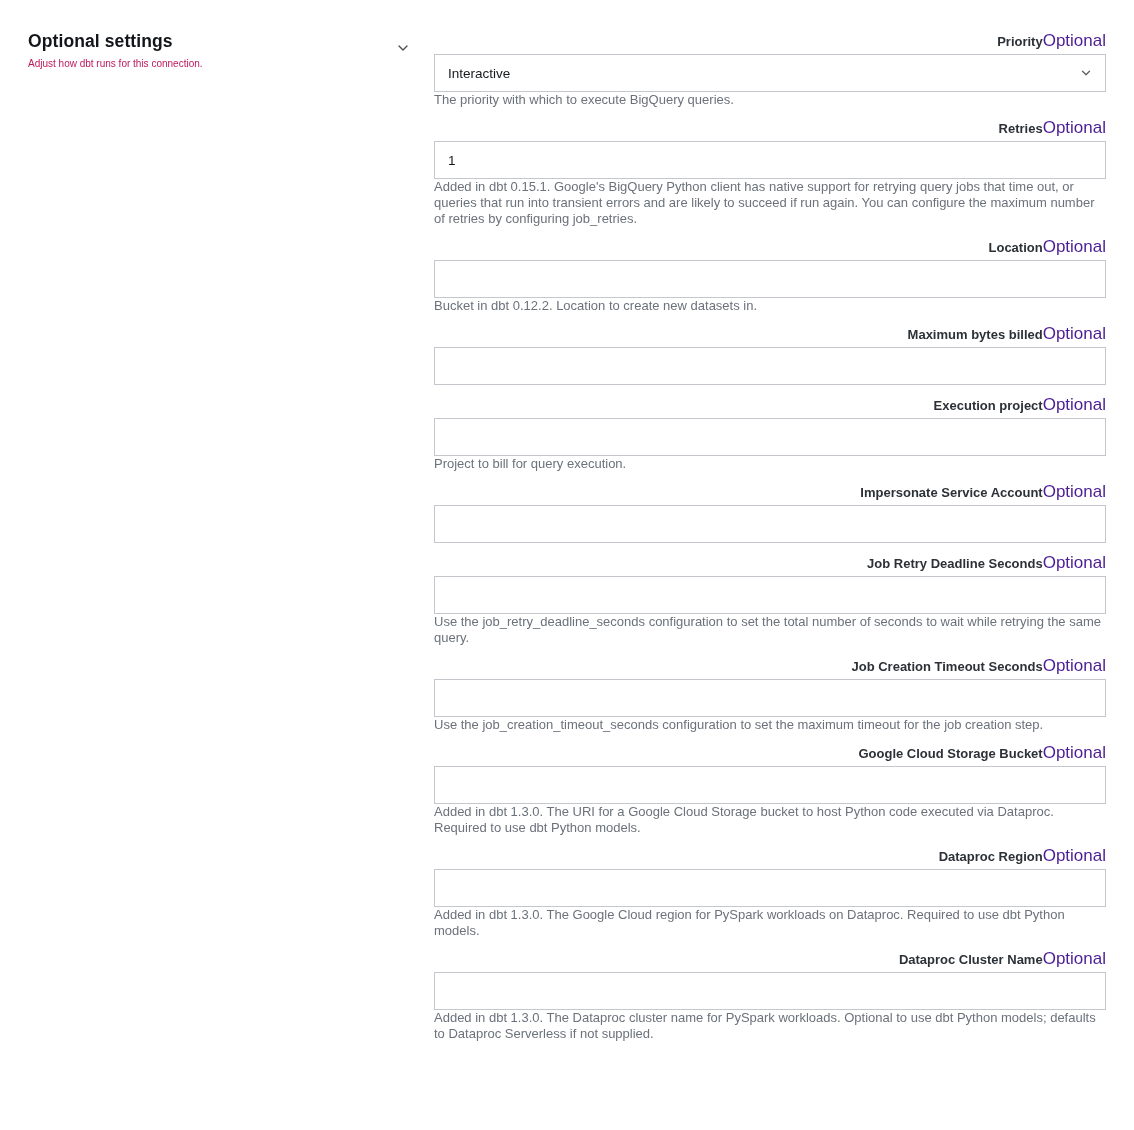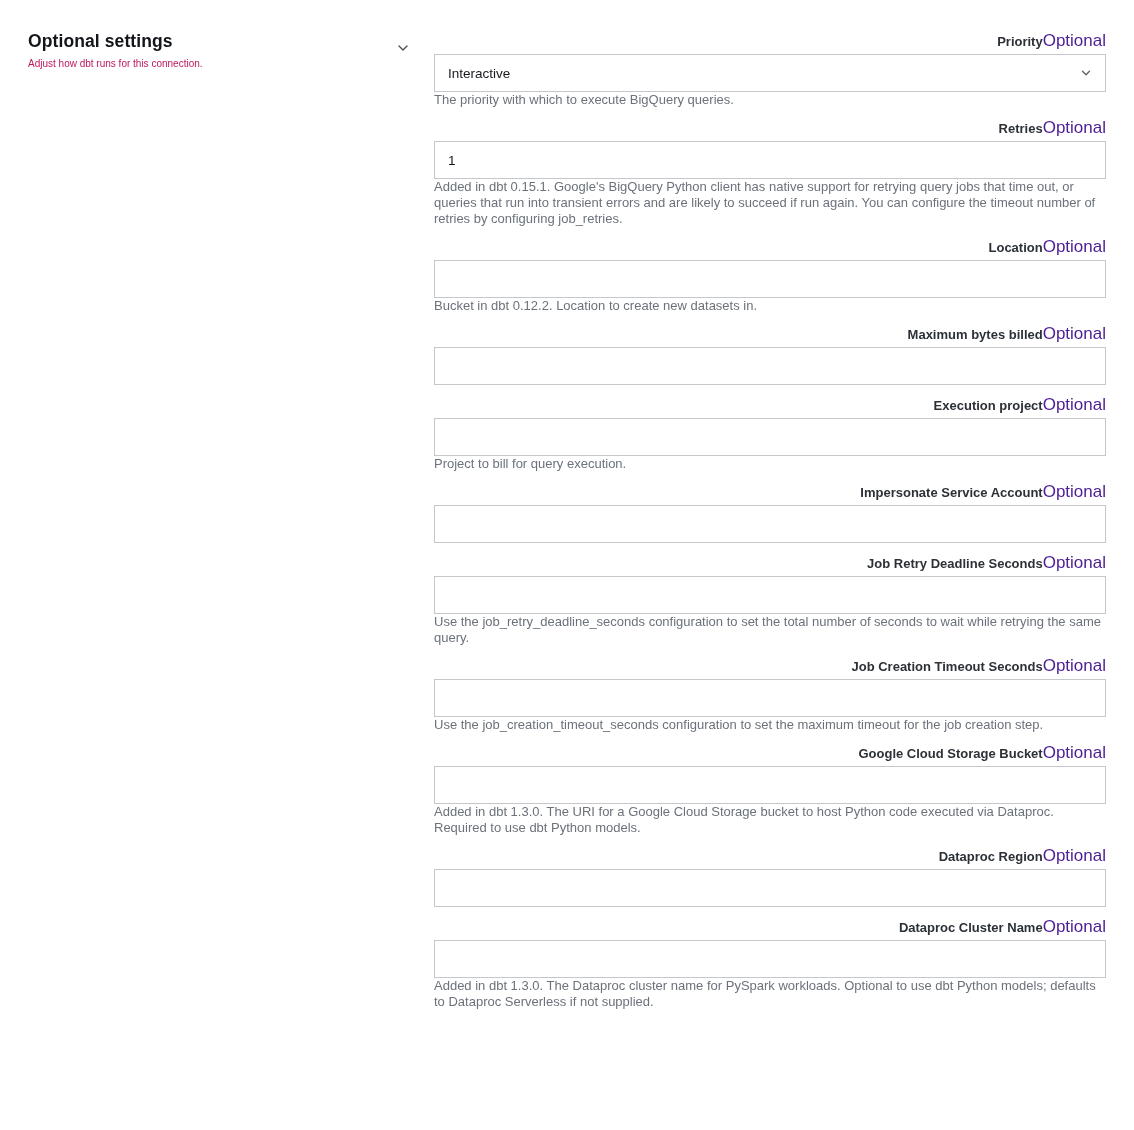--- a/index.html
+++ b/index.html
@@ -96,21 +96,21 @@
       </div>
       <p class="help-text">The priority with which to execute BigQuery queries.</p>
     </section>
 
     <section class="field">
       <div class="field-head">
         <span class="field-label">Retries</span>
         <span class="optional-badge">Optional</span>
       </div>
       <input class="text-input" type="text" value="1" style="">
-      <p class="help-text">Added in dbt 0.15.1. Google's BigQuery Python client has native support for retrying query jobs that time out, or queries that run into transient errors and are likely to succeed if run again. You can configure the timeout number of retries by configuring job_retries.</p>
+      <p class="help-text">Added in dbt 0.15.1. Google's BigQuery Python client has native support for retrying query jobs that time out, or queries that run into transient errors and are likely to succeed if run again. You can configure the maximum number of retries by configuring job_retries.</p>
     </section>
 
     <section class="field">
       <div class="field-head">
         <span class="field-label">Location</span>
         <span class="optional-badge">Optional</span>
       </div>
       <input class="text-input" type="text" style="">
       <p class="help-text">Bucket in dbt 0.12.2. Location to create new datasets in.</p>
     </section>
@@ -166,20 +166,21 @@
       <input class="text-input" type="text" style="">
       <p class="help-text">Added in dbt 1.3.0. The URI for a Google Cloud Storage bucket to host Python code executed via Dataproc. Required to use dbt Python models.</p>
     </section>
 
     <section class="field">
       <div class="field-head">
         <span class="field-label">Dataproc Region</span>
         <span class="optional-badge">Optional</span>
       </div>
       <input class="text-input" type="text" style="">
+      <p class="help-text">Added in dbt 1.3.0. The Google Cloud region for PySpark workloads on Dataproc. Required to use dbt Python models.</p>
     </section>
 
     <section class="field">
       <div class="field-head">
         <span class="field-label">Dataproc Cluster Name</span>
         <span class="optional-badge">Optional</span>
       </div>
       <input class="text-input" type="text" style="">
       <p class="help-text">Added in dbt 1.3.0. The Dataproc cluster name for PySpark workloads. Optional to use dbt Python models; defaults to Dataproc Serverless if not supplied.</p>
     </section>

